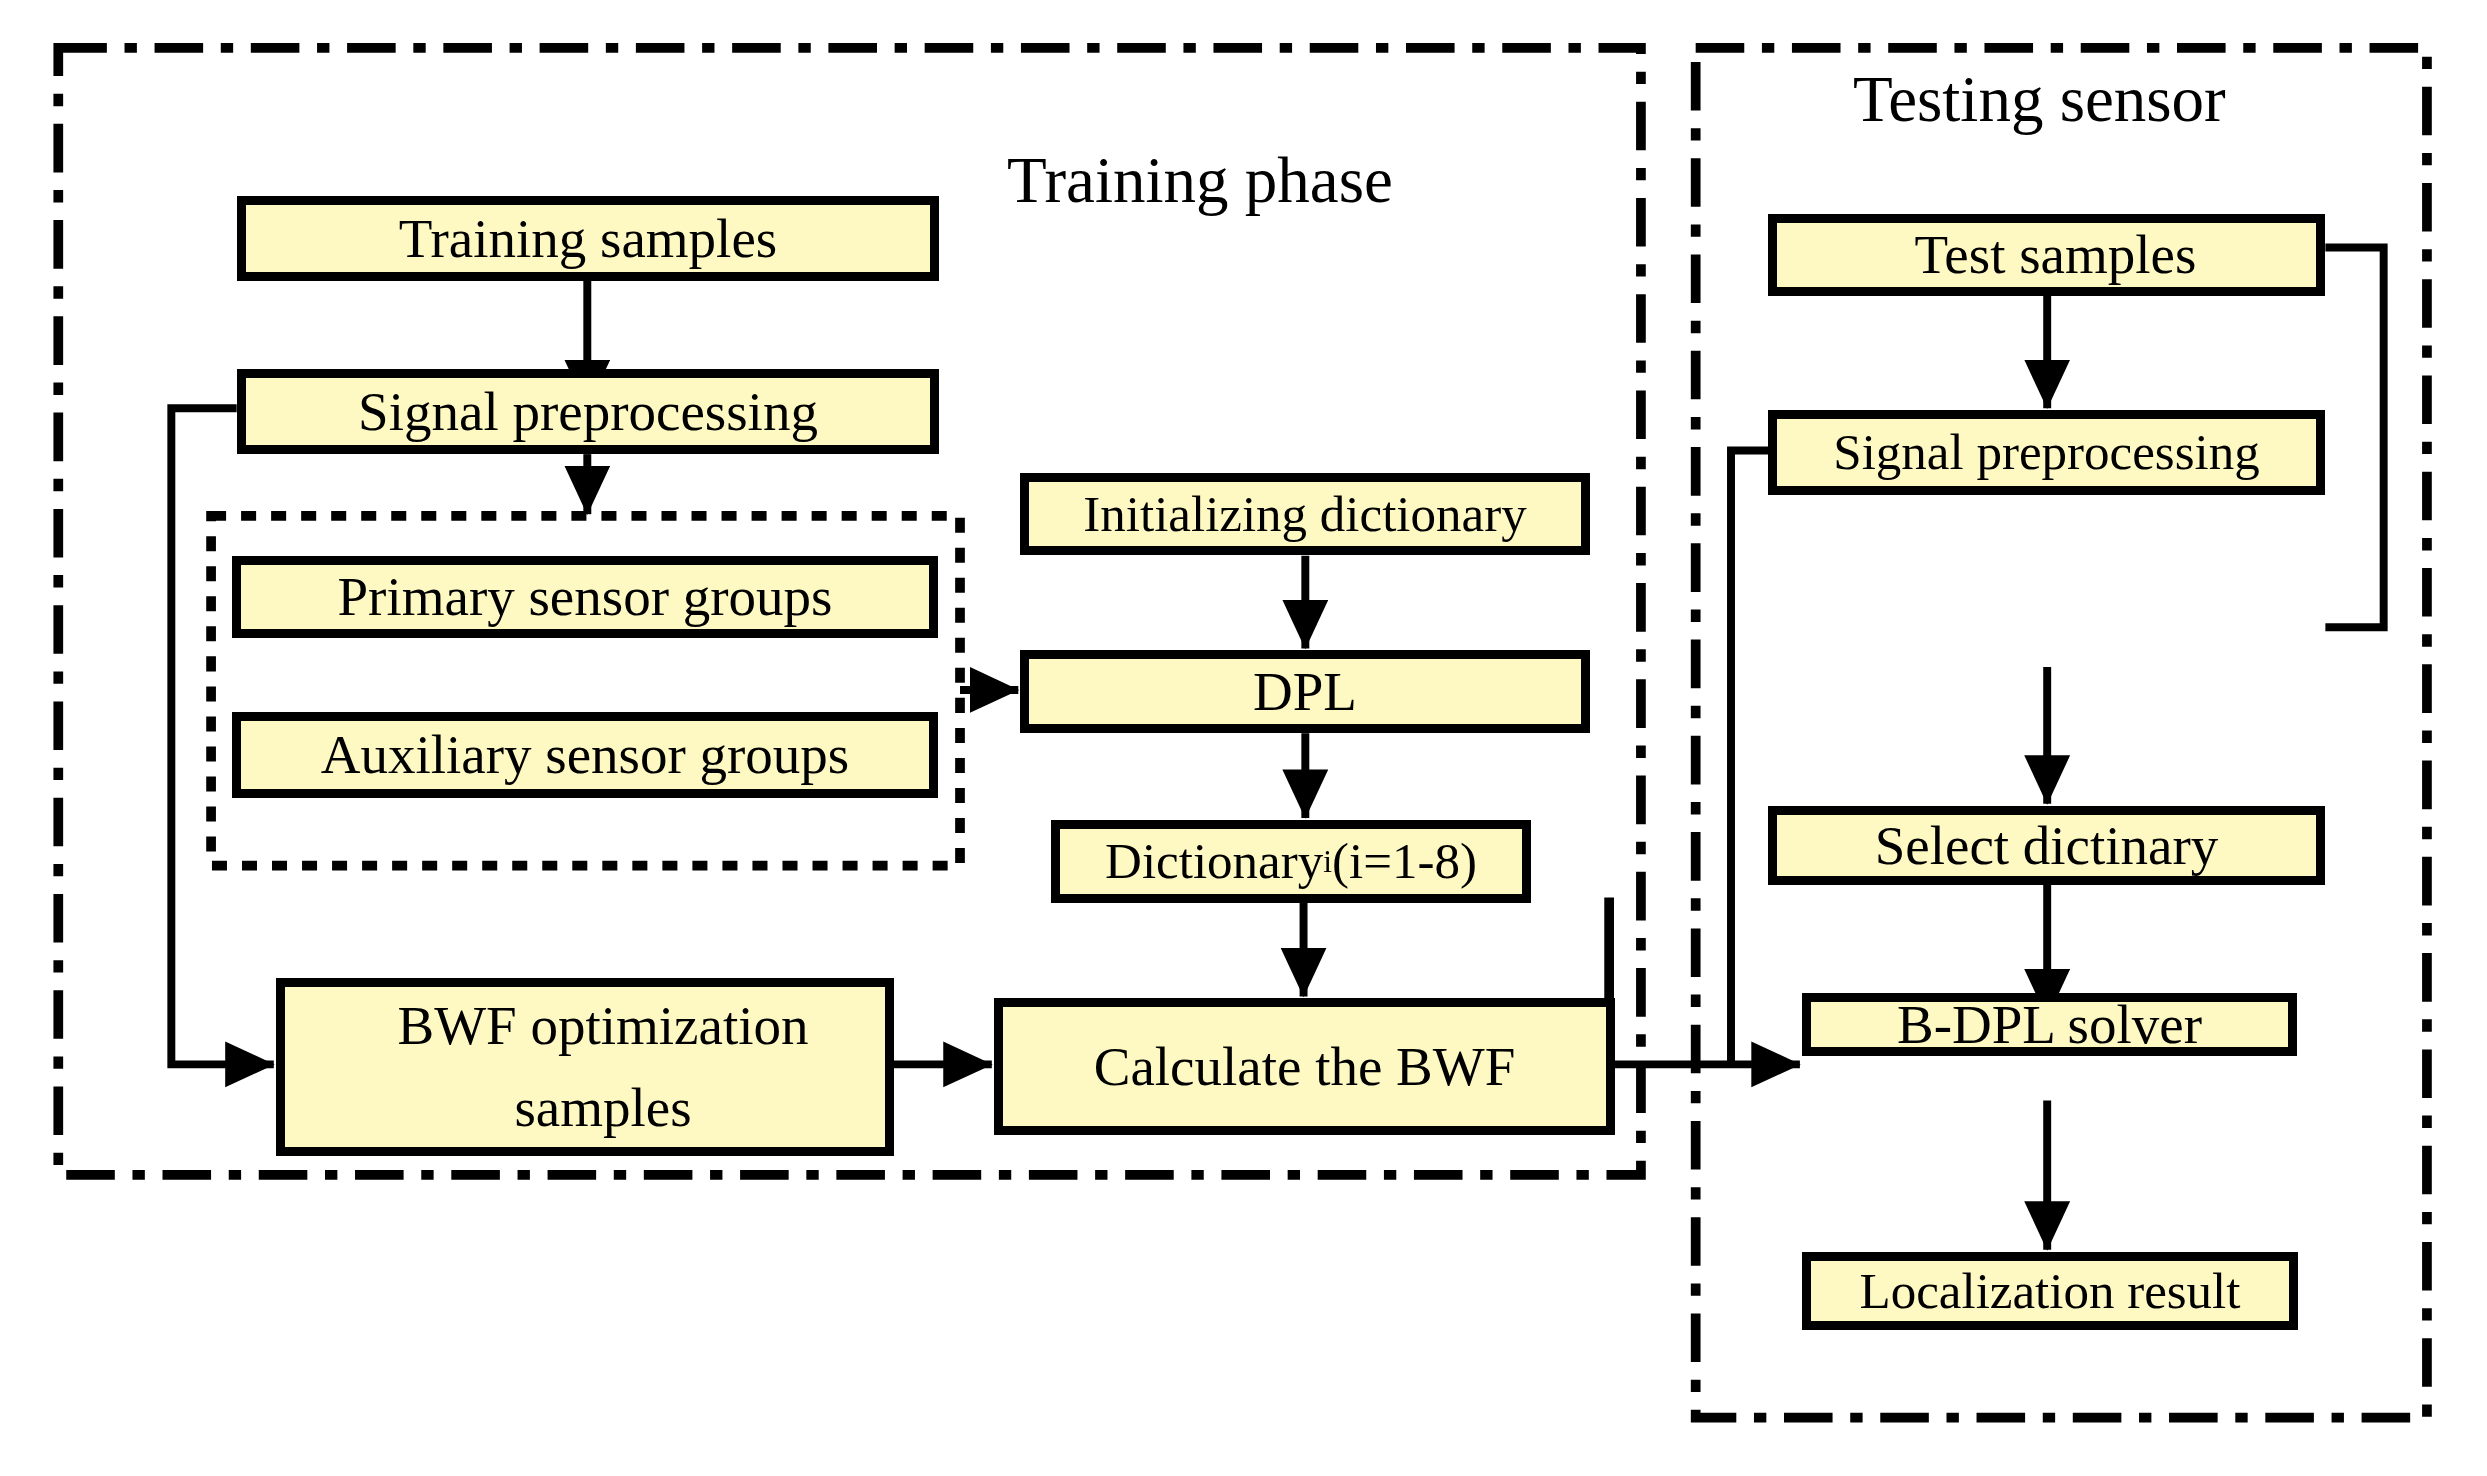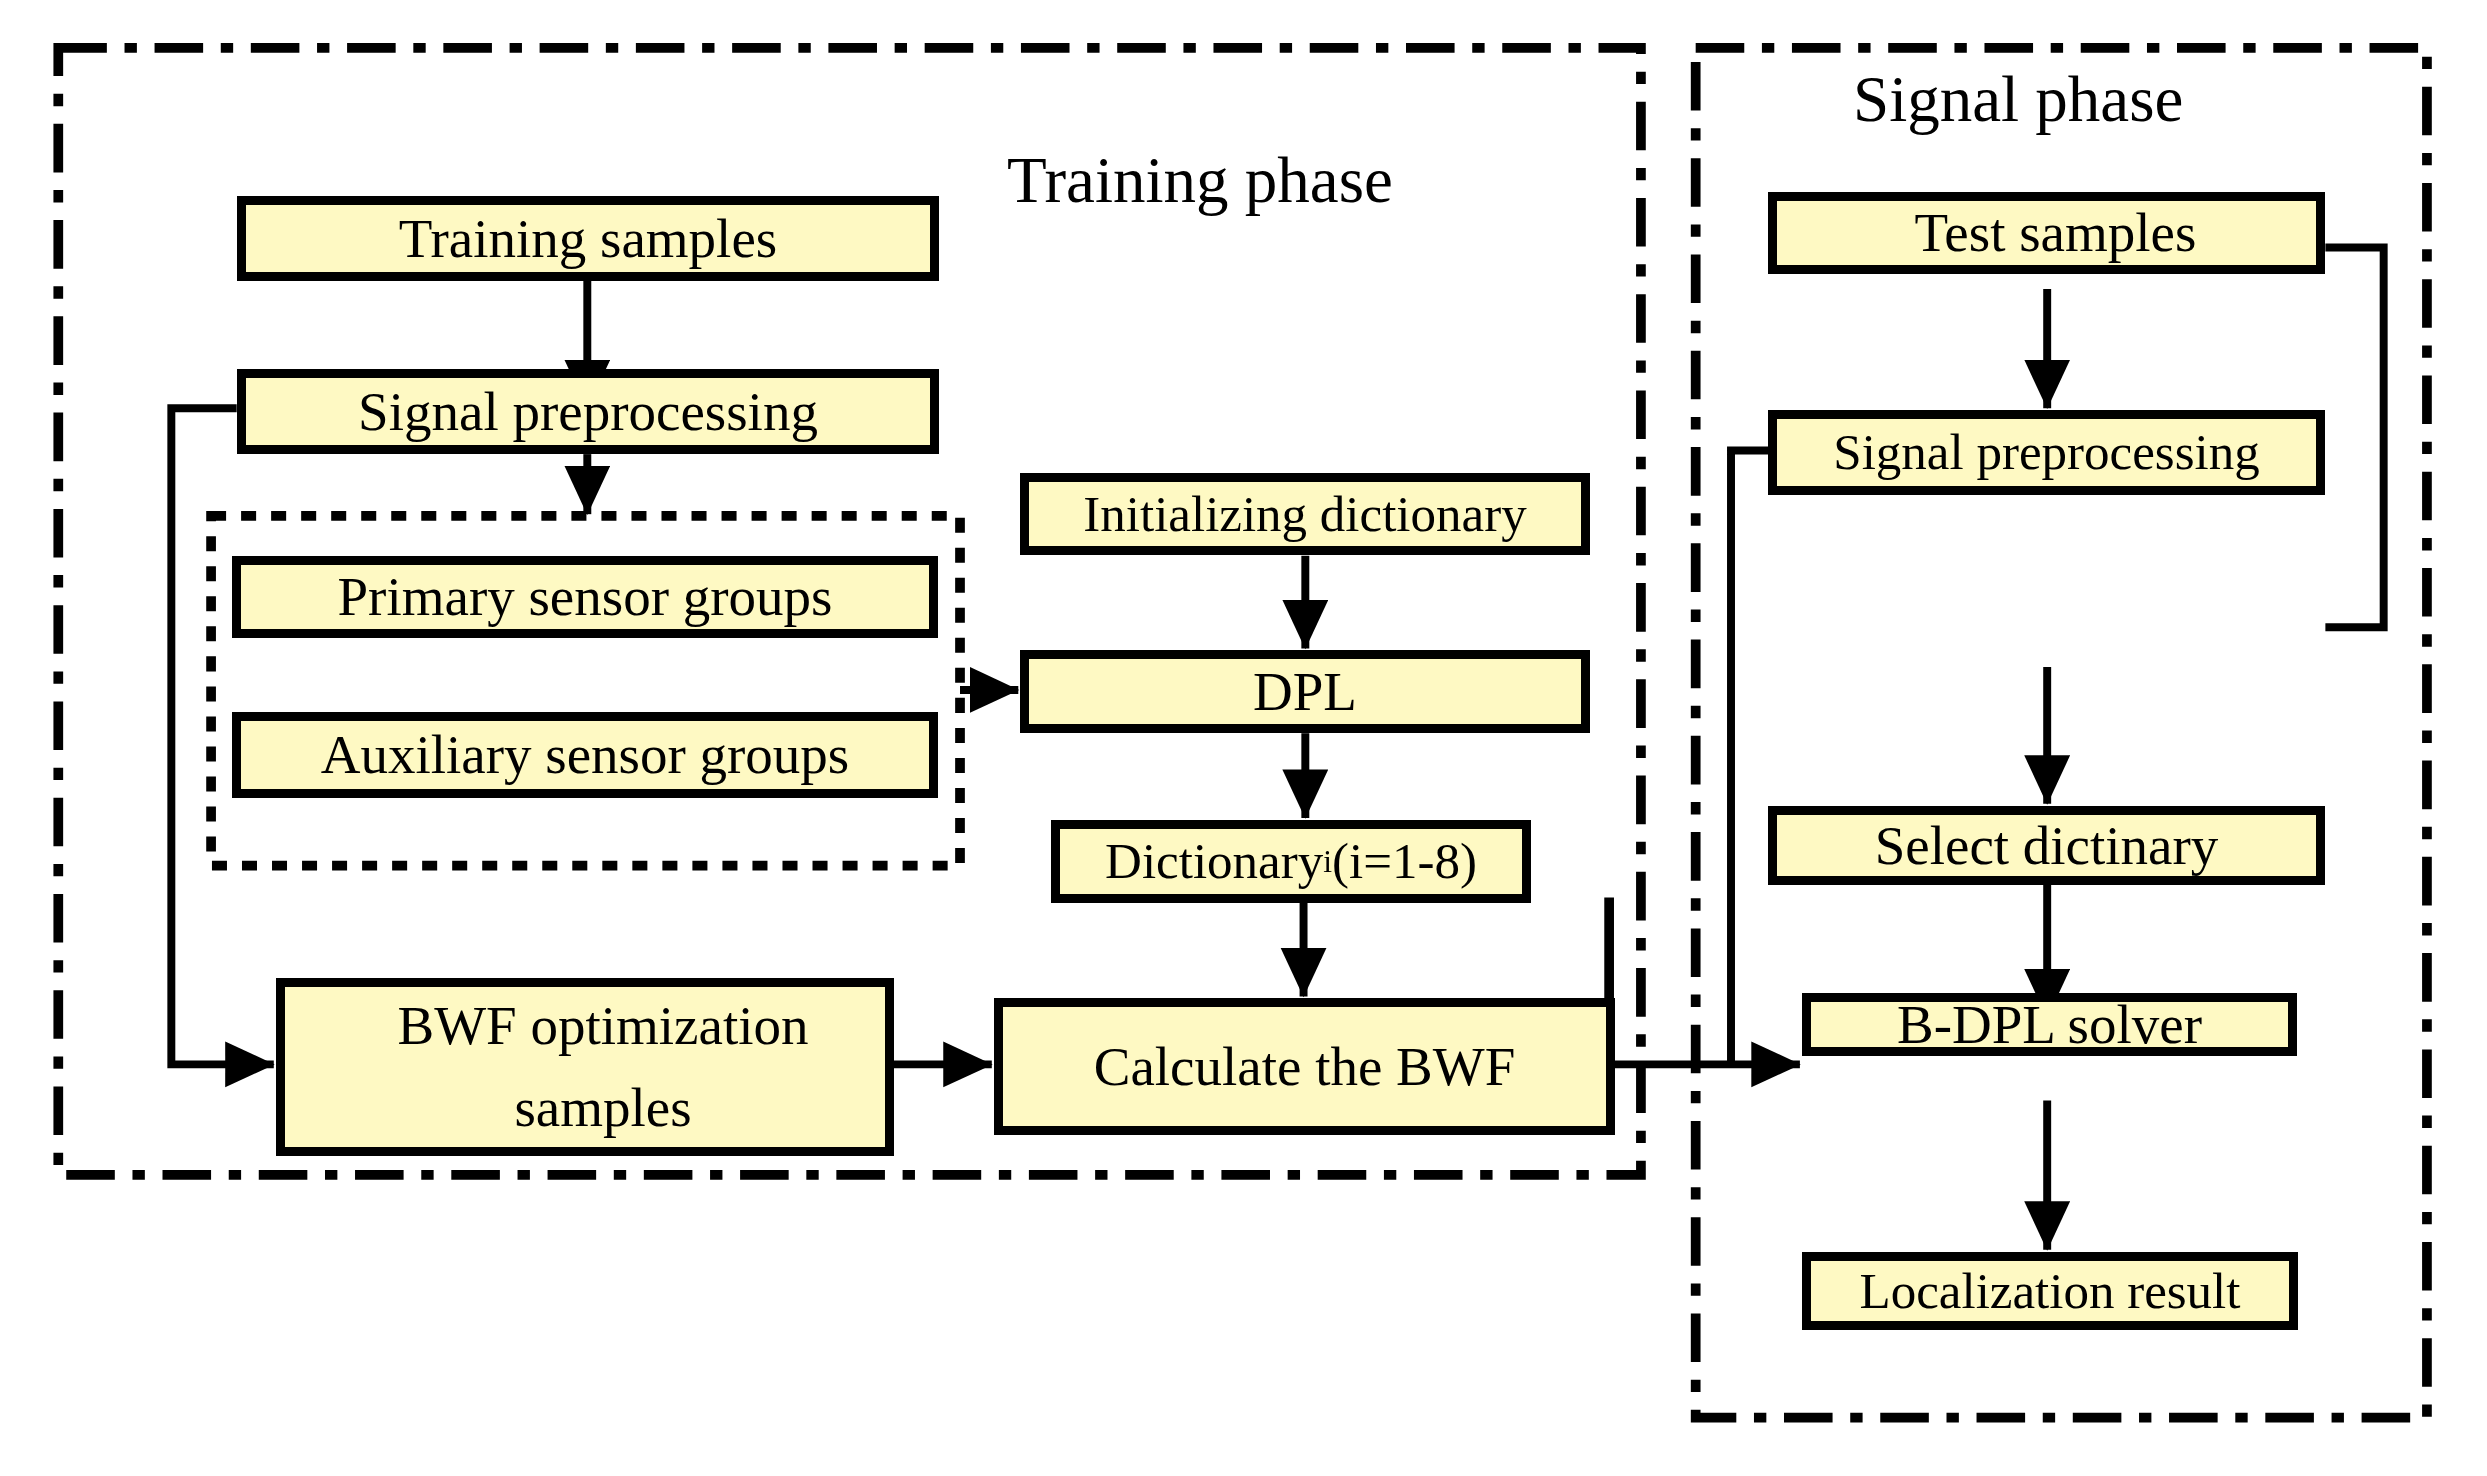--- a/index.html
+++ b/index.html
@@ -86,21 +86,21 @@
 
     <line x1="2318" y1="327" x2="2318" y2="462" stroke="#000000" stroke-width="9" marker-end="url(#arrow)"></line>
     <polyline points="2633,280 2699,280 2699,710 2633,710" fill="none" stroke="#000000" stroke-width="9"></polyline>
     <polyline points="2002,510 1960,510 1960,1205" fill="none" stroke="#000000" stroke-width="9"></polyline>
     <line x1="2318" y1="755" x2="2318" y2="910" stroke="#000000" stroke-width="9" marker-end="url(#arrow)"></line>
     <line x1="2318" y1="1002" x2="2318" y2="1152" stroke="#000000" stroke-width="9" marker-end="url(#arrow)"></line>
     <line x1="2318" y1="1246" x2="2318" y2="1415" stroke="#000000" stroke-width="9" marker-end="url(#arrow)"></line>
   </svg>
 
   <div class="phase-title" style="left:1007px; top:148px;">Training phase</div>
-  <div class="phase-title" style="left:1853px; top:67px;">Signal phase</div>
+  <div class="phase-title" style="left:1853px; top:67px;">Testing sensor</div>
 
   <div class="box" style="left:237px; top:196px; width:702px; height:85px;">Training samples</div>
 
   <div class="box" style="left:237px; top:369px; width:702px; height:85px;">Signal preprocessing</div>
 
   <div class="box" style="left:232px; top:712px; width:706px; height:86px;">Auxiliary sensor groups</div>
 
   <div class="box" style="left:232px; top:556px; width:706px; height:82px;">Primary sensor groups</div>
 
   <div class="box" style="left:1020px; top:473px; width:570px; height:82px; font-size:51px;">Initializing dictionary</div>
@@ -115,21 +115,21 @@
       <span>(i=1-8)</span>
     </div>
 
   <div class="box multiline" style="left:276px; top:978px; width:618px; height:178px; line-height:1.5;">
       <span>BWF optimization</span>
       <span>samples</span>
     </div>
 
   <div class="box" style="left:994px; top:998px; width:621px; height:137px;">Calculate the BWF</div>
 
-  <div class="box" style="left:1768px; top:192px; width:557px; height:82px;padding-left:18px;">Test samples</div>
+  <div class="box" style="left:1768px; top:214px; width:557px; height:82px;padding-left:18px;">Test samples</div>
 
   <div class="box" style="left:1768px; top:410px; width:557px; height:85px; font-size:51px;">Signal preprocessing</div>
 
 
   <div class="box" style="left:1768px; top:806px; width:557px; height:79px;">Select dictinary</div>
 
   <div class="box" style="left:1802px; top:993px; width:495px; height:63px;">B-DPL solver</div>
 
   <div class="box" style="left:1802px; top:1252px; width:496px; height:78px; font-size:51px;">Localization result</div>
 

